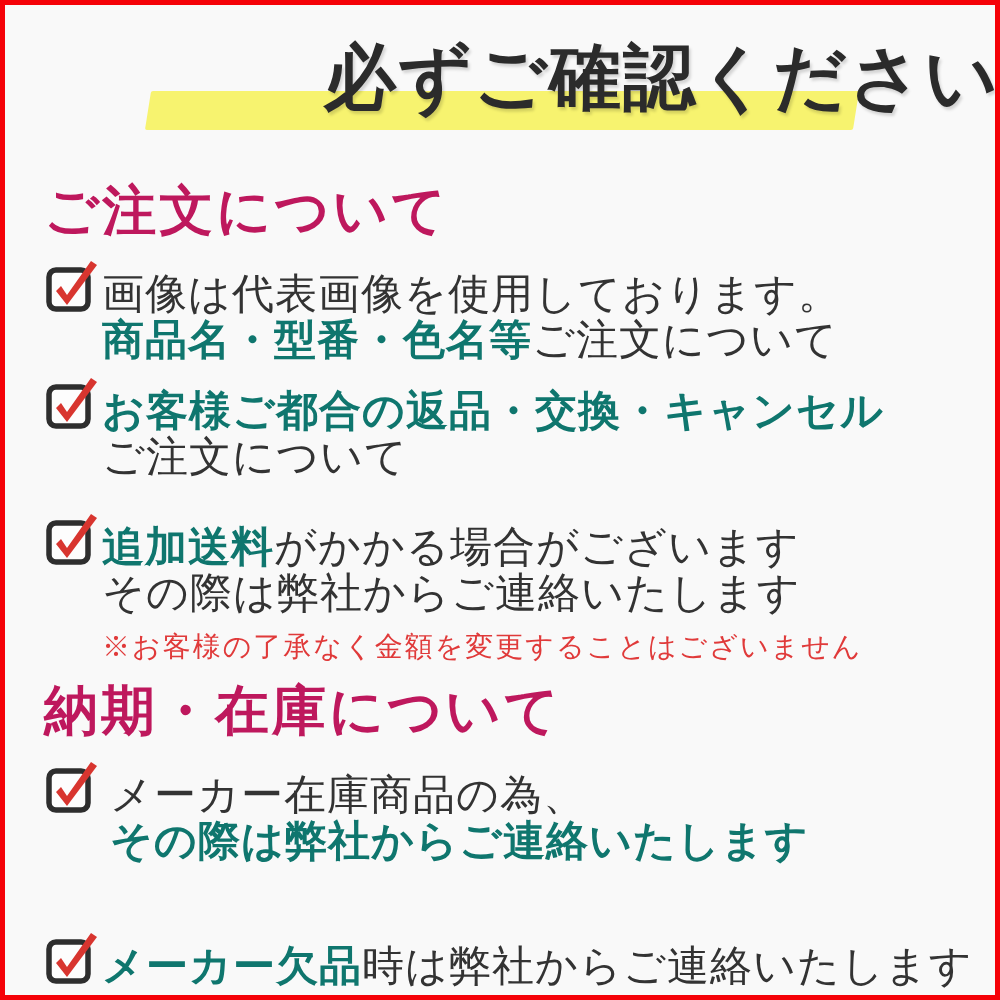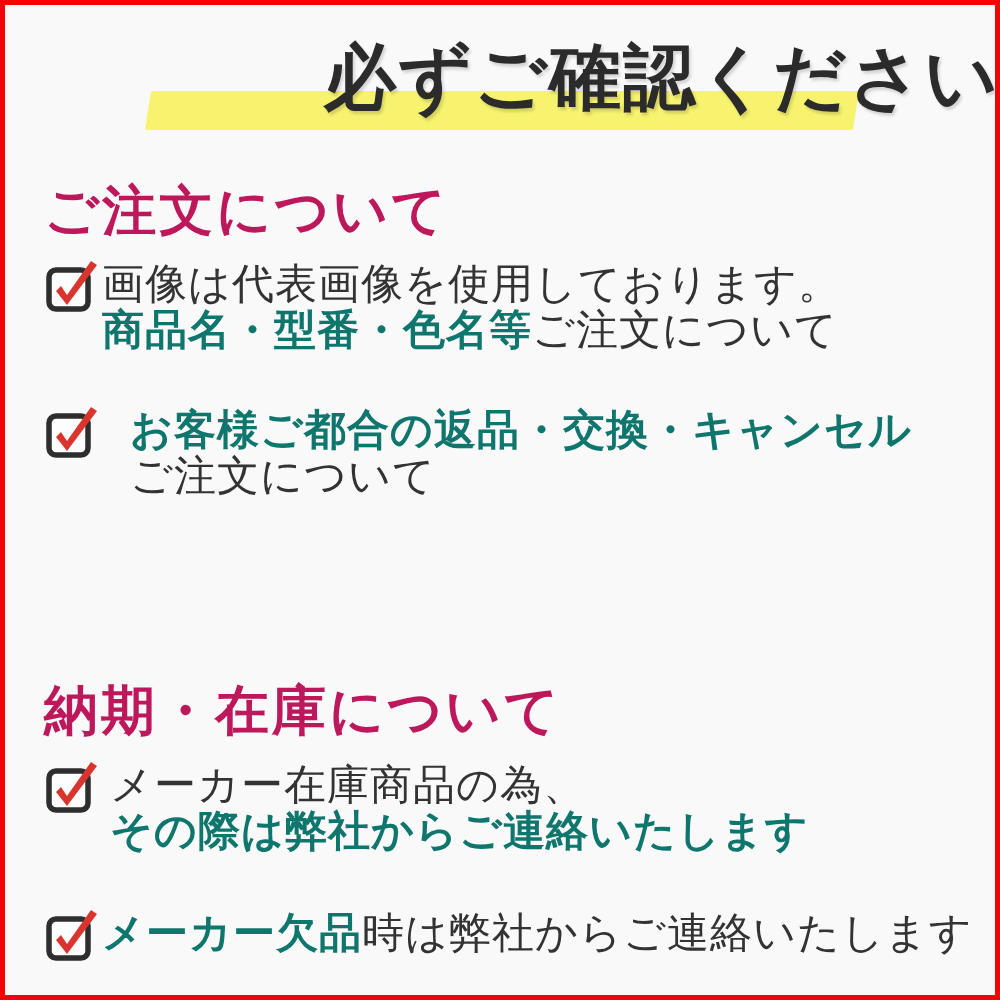--- a/index.html
+++ b/index.html
@@ -53,31 +53,30 @@
   .heading-order{top:182px;}
   .heading-stock{top:682px;}
   
   .item{
     position:absolute;
     left:46px;
     display:flex;
     align-items:flex-start;
   }
   .item-1{top:260px;}
-  .item-2{top:406px;gap:28px;}
+  .item-2{top:377px;}
   .item-3{top:513px;}
   .item-4{top:761px;gap:8px;}
-  .item-5{top:909px;}
+  .item-5{top:932px;}
   .checkbox{flex:0 0 auto;width:56px;height:54px;}
   .item-text{
-    margin-top:4px;
+    margin-top:11px;
     font-size:42px;line-height:46px;
     letter-spacing:1px;
     white-space:nowrap;
-    font-family:Liberation Mono, monospace;
   }
   .red{color:#0f766e;font-weight:bold;}
   .black{color:#333333;}
   .note{
     margin-top:14px;
     font-size:28px;line-height:34px;
     letter-spacing:2px;
     color:#e03a3a;
     font-weight:normal;
   }
@@ -116,20 +115,35 @@
     <div class="item-text">
       <div>
         <span class="red">お客様ご都合の返品・交換・キャンセル</span>
       </div>
       <div>
         <span class="black">ご注文について</span>
       </div>
     </div>
   </div>
 
+  <div class="item item-3">
+    <svg class="checkbox" viewBox="0 0 56 54" xmlns="http://www.w3.org/2000/svg">
+      <rect x="3" y="10" width="39" height="39" rx="7" fill="#fdfdfd" stroke="#2e2e2e" stroke-width="5.5"></rect>
+      <path d="M10 31 L21 45 L51 5 L45 1 L21 35 L15 26 Z" fill="#d8352f"></path>
+    </svg>
+    <div class="item-text">
+      <div>
+        <span class="red">追加送料</span><span class="black">がかかる場合がございます</span>
+      </div>
+      <div>
+        <span class="black">その際は弊社からご連絡いたします</span>
+      </div>
+      <div class="note">※お客様の了承なく金額を変更することはございません</div>
+    </div>
+  </div>
 
   <h2 class="section-heading heading-stock">納期・在庫について</h2>
 
   <div class="item item-4">
     <svg class="checkbox" viewBox="0 0 56 54" xmlns="http://www.w3.org/2000/svg">
       <rect x="3" y="10" width="39" height="39" rx="7" fill="#fdfdfd" stroke="#2e2e2e" stroke-width="5.5"></rect>
       <path d="M10 31 L21 45 L51 5 L45 1 L21 35 L15 26 Z" fill="#d8352f"></path>
     </svg>
     <div class="item-text">
       <div>

